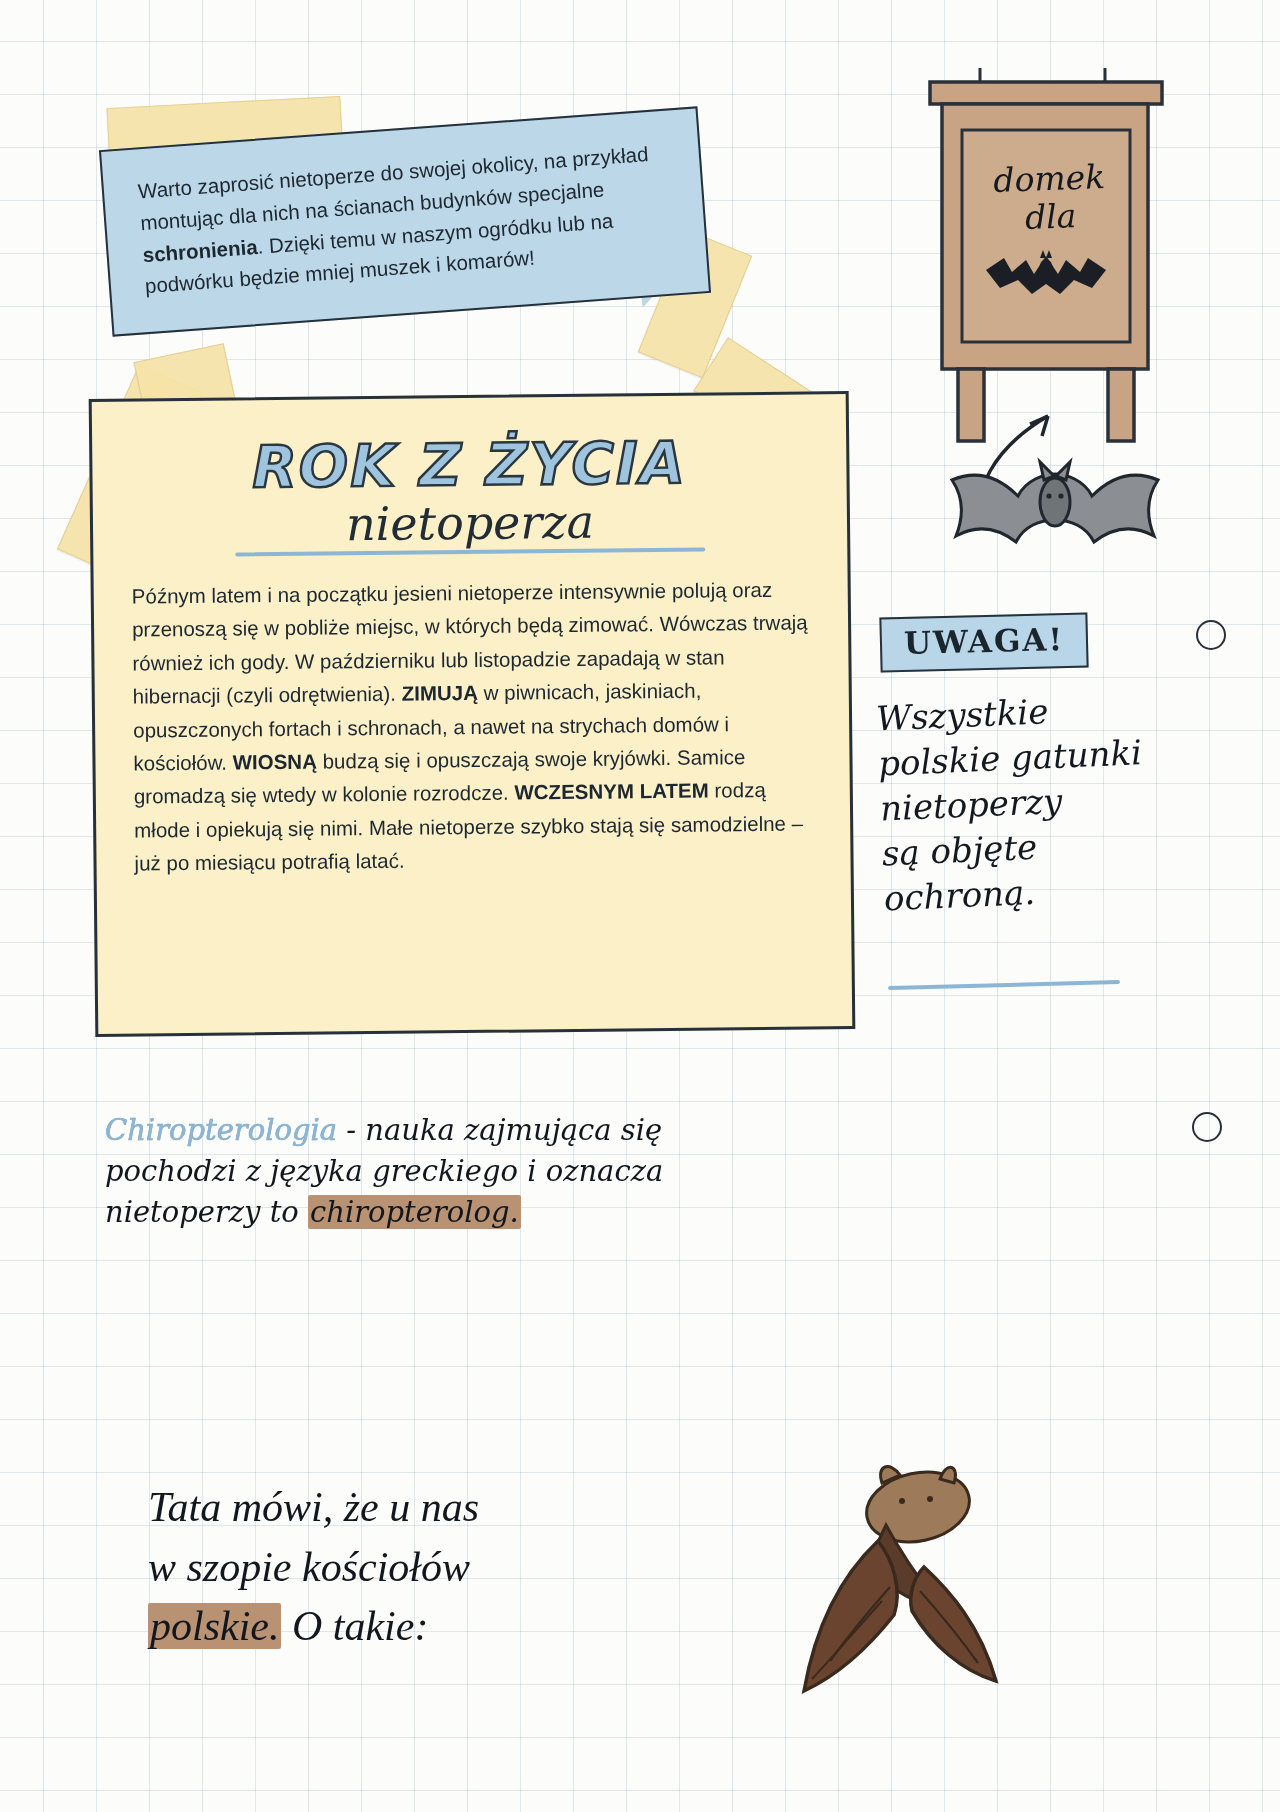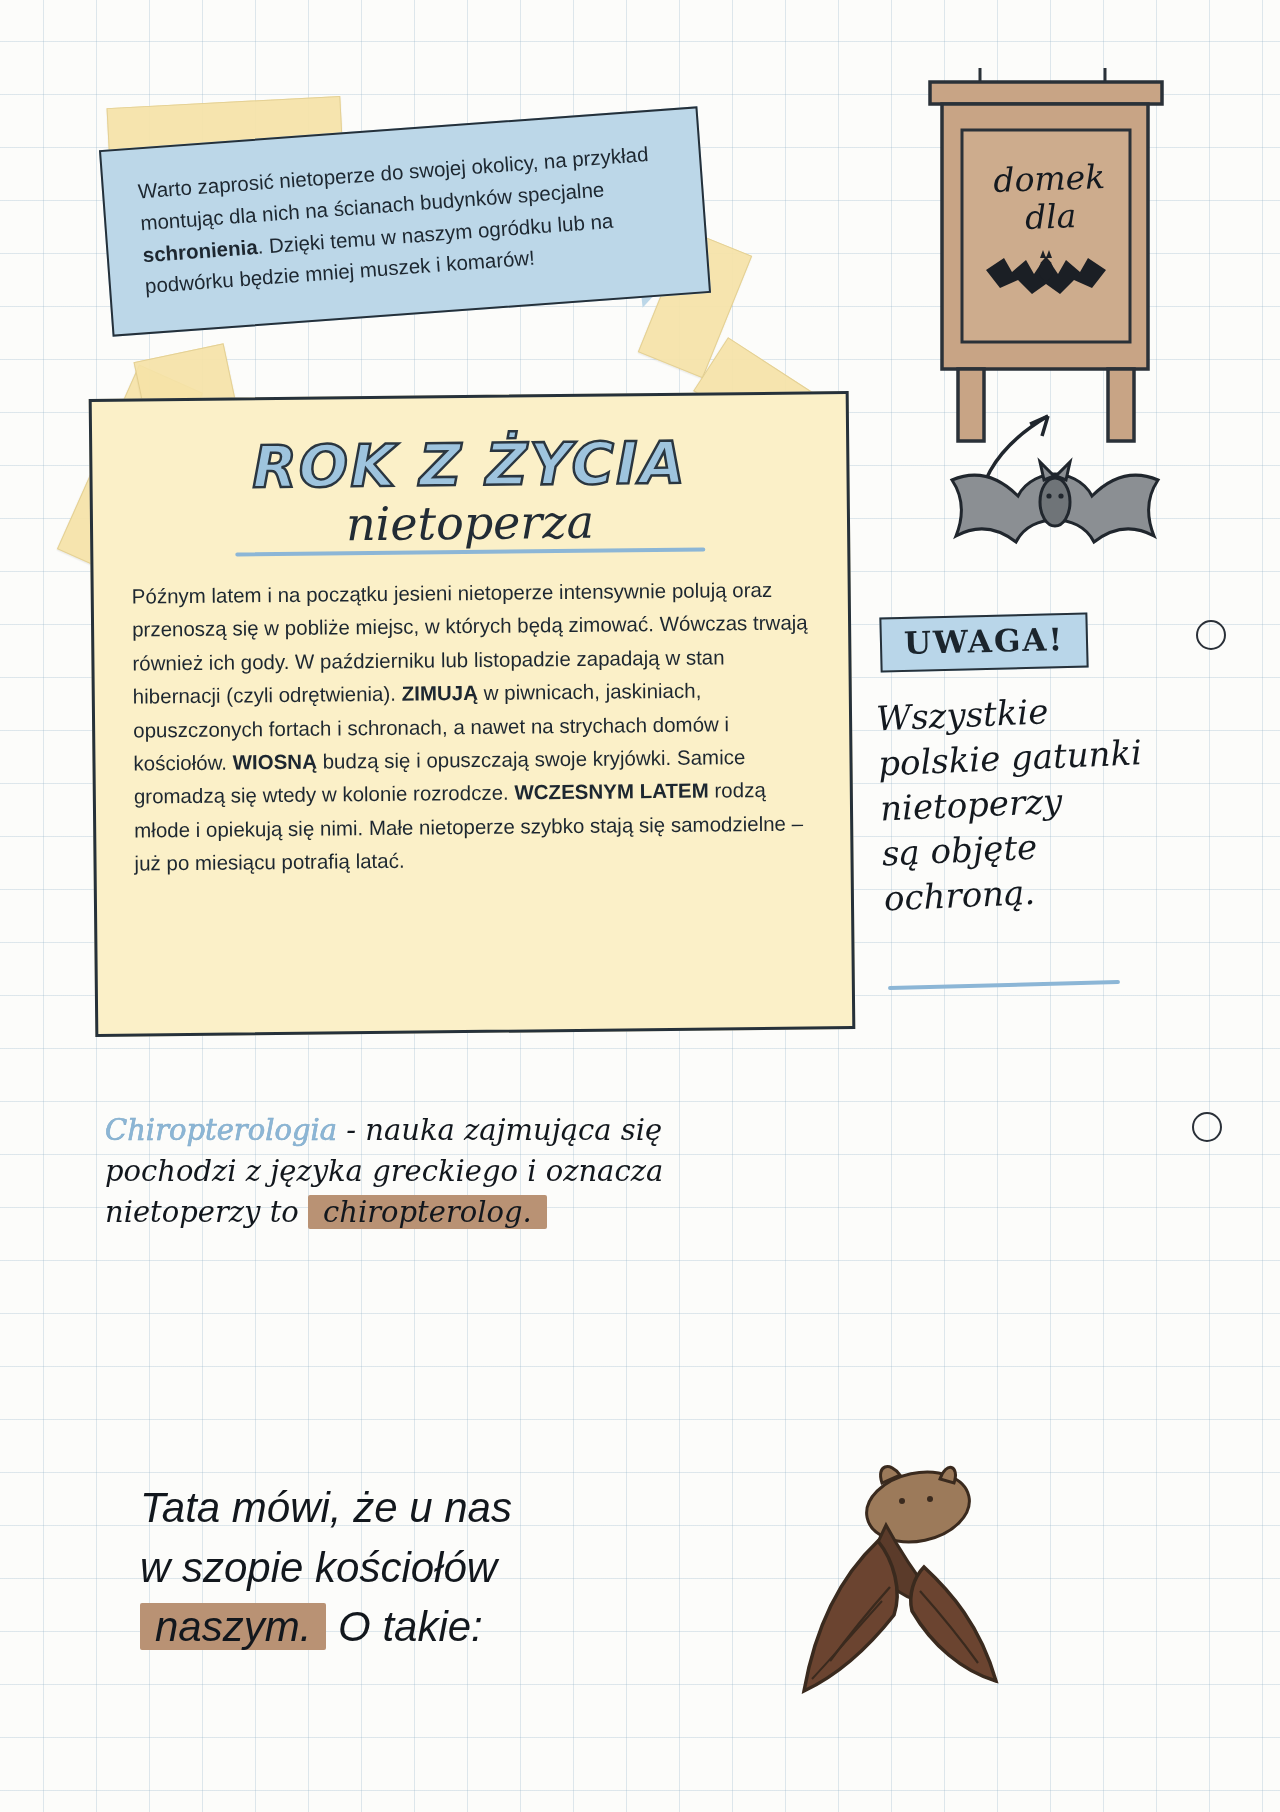--- a/index.html
+++ b/index.html
@@ -172,30 +172,30 @@
     line-height: 1.42;
     color: #12171d;
   }
   .chiro-block .line { display: block; white-space: nowrap; }
   .chiro-word {
     color: #8cb6d6;
     -webkit-text-stroke: 0.6px #7faac9;
   }
   .hl-brown {
     background: #b99274;
-    padding: 0 15px;
+    padding: 0 2px;
     border-radius: 2px;
   }
 
   .tata-block {
     position: absolute;
-    left: 140px;
+    left: 148px;
     top: 1478px;
     width: 640px;
-    font-family: Liberation Sans, sans-serif;
+    font-family: Liberation Serif, serif;
     font-style: italic;
     font-size: 42px;
     line-height: 1.42;
     color: #12171d;
   }
   .tata-block .line { display: block; white-space: nowrap; }
 
   
   .bathouse { position: absolute; left: 920px; top: 60px; width: 260px; height: 400px; }
   .bat-label {
@@ -298,21 +298,21 @@
   <div class="circ" style="left:1192px; top:1112px;"></div>
   <div class="chiro-block" id="chiro-block">
       <span class="line"><span class="chiro-word">Chiropterologia</span><span> - nauka zajmująca się</span></span>
       <span class="line"><span>pochodzi z języka greckiego i oznacza</span></span>
       <span class="line"><span>nietoperzy to </span><span class="hl-brown" style="background: rgb(185, 146, 116);">chiropterolog.</span></span>
     </div>
 
   <div class="tata-block" id="tata-block">
       <span class="line"><span>Tata mówi, że u nas</span></span>
       <span class="line"><span>w szopie kościołów</span></span>
-      <span class="line"><span class="hl-brown" style="background: rgb(185, 146, 116);">naszym.</span><span> O takie:</span></span>
+      <span class="line"><span class="hl-brown" style="background: rgb(185, 146, 116);">polskie.</span><span> O takie:</span></span>
     </div>
 
   <svg class="svg-abs" style="left:790px; top:1455px;" width="310" height="300" viewBox="0 0 310 300">
 
     <ellipse cx="128" cy="52" rx="52" ry="34" fill="#9c7a5a" stroke="#3a2a1e" stroke-width="3" transform="rotate(-12 128 52)"></ellipse>
     <path d="M92 28 C 86 10, 100 6, 110 20 Z" fill="#9c7a5a" stroke="#3a2a1e" stroke-width="3"></path>
     <path d="M150 24 C 156 6, 170 10, 164 28 Z" fill="#9c7a5a" stroke="#3a2a1e" stroke-width="3"></path>
     <circle cx="112" cy="46" r="3" fill="#3a2a1e"></circle>
     <circle cx="140" cy="44" r="3" fill="#3a2a1e"></circle>
 

